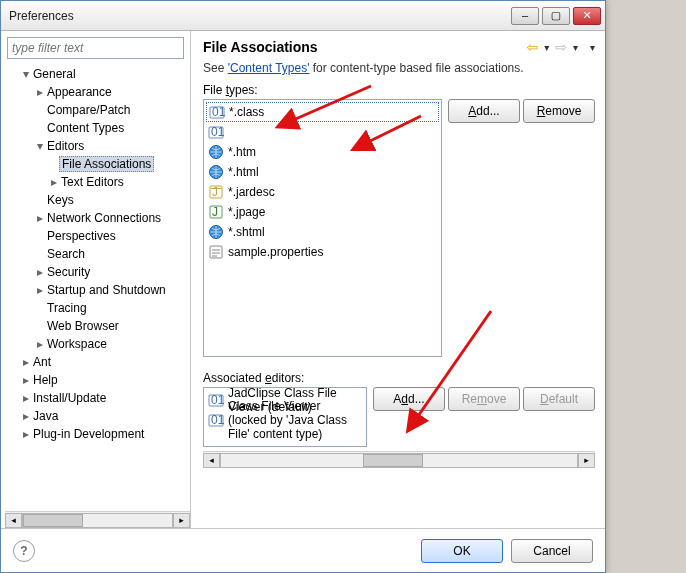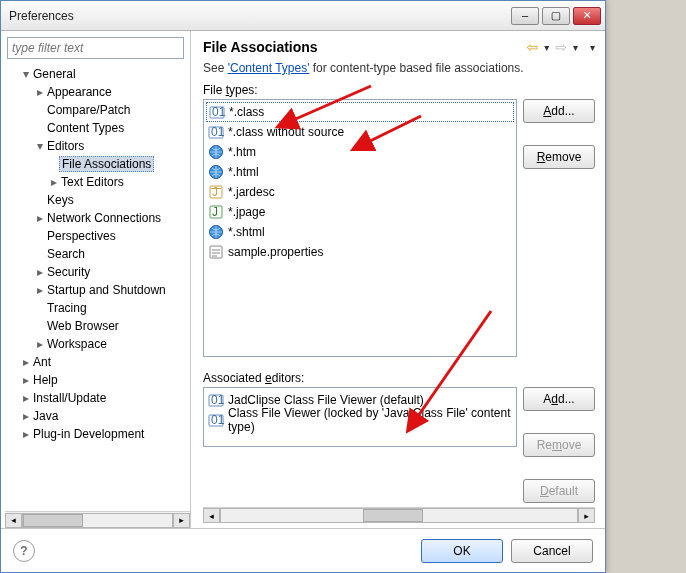--- a/index.html
+++ b/index.html
@@ -35,21 +35,21 @@
   .see { margin-top: 6px; color: #333; }
   .see a { color: #0a4ebc; text-decoration: underline; cursor: pointer; }
   .seclabel { margin-top: 8px; }
   .seclabel .u { text-decoration: underline; }
   .ftwrap { display: flex; gap: 6px; margin-top: 2px; }
   .listbox { flex: 1; height: 258px; border: 1px solid #9aa7b8; background: #fff; overflow: auto; padding: 2px; }
   .listbox2 { height: 60px; }
   .fileitem { display: flex; align-items: center; gap: 4px; height: 20px; padding: 0 2px; cursor: default; }
   .fileitem.sel { background: #fff; border: 1px dotted #3a6ea5; }
   .ficon { width: 16px; height: 16px; display: inline-flex; align-items: center; justify-content: center; }
-  .btns { display: flex; flex-direction: column; gap: 22px; }
+  .btns { display: flex; gap: 3px; }
   .btn { width: 72px; height: 24px; border: 1px solid #8a8a8a; background: linear-gradient(#fdfdfd,#e3e3e3); border-radius: 3px; cursor: pointer; }
   .btn[disabled] { color: #9a9a9a; cursor: default; }
   .btn .u { text-decoration: underline; }
   .assocwrap { display: flex; gap: 6px; margin-top: 2px; }
   .bottombar { height: 44px; border-top: 1px solid #c6c6c6; display: flex; align-items: center; padding: 0 12px; gap: 8px; background: #fff; }
   .help { width: 22px; height: 22px; border: 1px solid #9a9a9a; border-radius: 50%; display: flex; align-items: center; justify-content: center; color: #6a6a6a; font-weight: bold; cursor: pointer; }
   .spacer { flex: 1; }
   .dlgbtn { width: 82px; height: 24px; border: 1px solid #8a8a8a; background: linear-gradient(#fdfdfd,#e3e3e3); border-radius: 3px; cursor: pointer; padding-left: 6px; }
   .dlgbtn.ok { border: 1px solid #2e6fc7; background: linear-gradient(#eaf3ff,#c5ddff); }
   
@@ -146,21 +146,20 @@
               </span>
               <span>*.class</span>
             </div>
             <div class="fileitem">
               <span class="ficon">
                 <svg width="16" height="16">
                   <rect x="1" y="3" width="14" height="11" rx="1" fill="#fff" stroke="#6a8cc0"></rect>
                   <text x="3" y="12" font-size="8" fill="#3a6ea5">010</text>
                 </svg>
               </span>
-              <span>*.class without source</span>
             </div>
             <div class="fileitem">
               <span class="ficon">
                 <svg width="16" height="16">
                   <circle cx="8" cy="8" r="6.5" fill="#3a8edb" stroke="#1d5a99"></circle>
                   <path d="M2,8 H14 M8,2 V14 M4,4 Q8,8 12,4 M4,12 Q8,8 12,12" stroke="#cfe6fb" stroke-width="0.8" fill="none"></path>
                 </svg>
               </span>
               <span>*.htm</span>
             </div>

